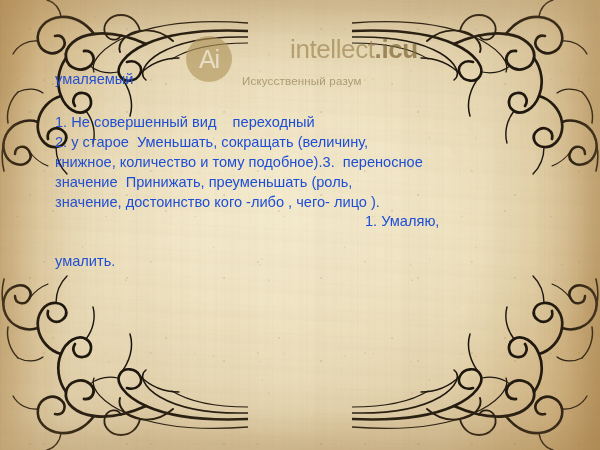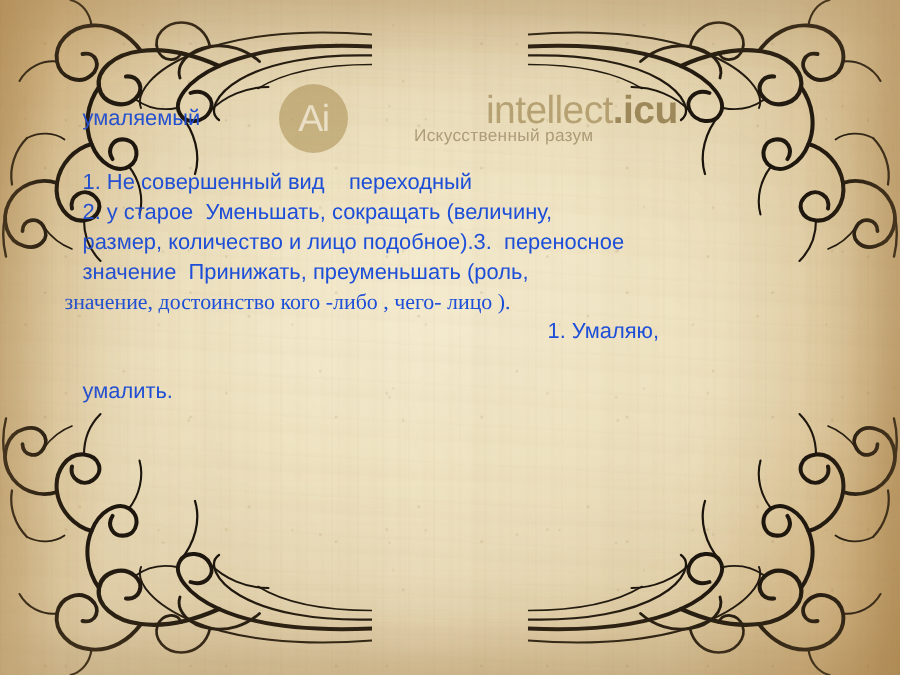--- a/index.html
+++ b/index.html
@@ -57,50 +57,50 @@
 
   
   .orn{position:absolute;pointer-events:none;}
   .orn svg{display:block;}
   .orn-tl{left:-2px;  top:-4px;}
   .orn-tr{right:-2px; top:-4px;  transform:scaleX(-1);}
   .orn-bl{left:-2px;  bottom:-4px;transform:scaleY(-1);}
   .orn-br{right:-2px; bottom:-4px;transform:scale(-1,-1);}
 
   
-  .wm{position:absolute;left:186px;top:56px;display:flex;align-items:center;pointer-events:none;gap:34px;}
+  .wm{position:absolute;left:186px;top:36px;display:flex;pointer-events:none;}
   .wm-badge{
     position:relative;width:46px;height:46px;border-radius:50%;
     background:rgba(176,150,92,0.62);
     display:flex;align-items:center;justify-content:center;flex:0 0 auto;
   }
   .wm-badge span{
     font-family:"Liberation Sans",sans-serif;font-size:25px;font-weight:400;
     color:rgba(246,240,222,0.80);letter-spacing:-1px;line-height:1;
   }
   .wm-txt{margin-left:10px;line-height:1;}
   .wm-main{font-size:26px;letter-spacing:-.4px;color:rgba(150,126,72,0.62);font-weight:400;margin-left:48px;}
   .wm-main b{font-weight:700;color:rgba(128,106,56,0.72);}
-  .wm-sub{font-size:11.5px;color:rgba(128,108,68,0.58);margin-top:0;letter-spacing:.2px;}
+  .wm-sub{font-size:11.5px;color:rgba(128,108,68,0.58);margin-top:14px;letter-spacing:.2px;}
 
   
   .copy{
     position:absolute;left:0;top:0;width:600px;height:450px;
     color:#1d4ed8;
     font-size:14.6px;
     line-height:20.2px;
     white-space:pre-wrap;
   }
   .ln{position:absolute;white-space:pre;}
   .title{left:55px;  top:69px;}
   .l1{left:55px;  top:112px;}
   .l2{left:55px;  top:132px;}
   .l3{left:55px;  top:152px;}
   .l4{left:55px;  top:172px;}
-  .l5{left:43px;  top:192px;font-family:Liberation Serif, serif;}
+  .l5{left:55px;  top:192px;}
   .l6{left:365px; top:211px;}
   .l7{left:55px;  top:231px;}
   .l8{left:55px;  top:251px;}
   .l9{left:305px; top:251px;}
   .l10{left:55px; top:271px;}
 </style>
 </head>
 <body>
 
 <div id="stage">
@@ -225,21 +225,21 @@
     <div class="wm-txt">
       <div class="wm-main"><span>intellect</span><b>.icu</b></div>
       <div class="wm-sub">Искусственный  разум</div>
     </div>
   </div>
 
   <div class="copy">
     <div class="ln title">умаляемый</div>
     <div class="ln l1">1. Не совершенный вид    переходный</div>
     <div class="ln l2">2. у старое  Уменьшать, сокращать (величину,</div>
-    <div class="ln l3">размер, количество и лицо подобное).3.  переносное</div>
+    <div class="ln l3">книжное, количество и тому подобное).3.  переносное</div>
     <div class="ln l4">значение  Принижать, преуменьшать (роль,</div>
     <div class="ln l5">значение, достоинство кого -либо , чего- лицо ).</div>
     <div class="ln l6">1. Умаляю,</div>
     <div class="ln l8">умалить.</div>
   </div>
 
   <div class="vignette"></div>
 </div>
 
 </body></html>

